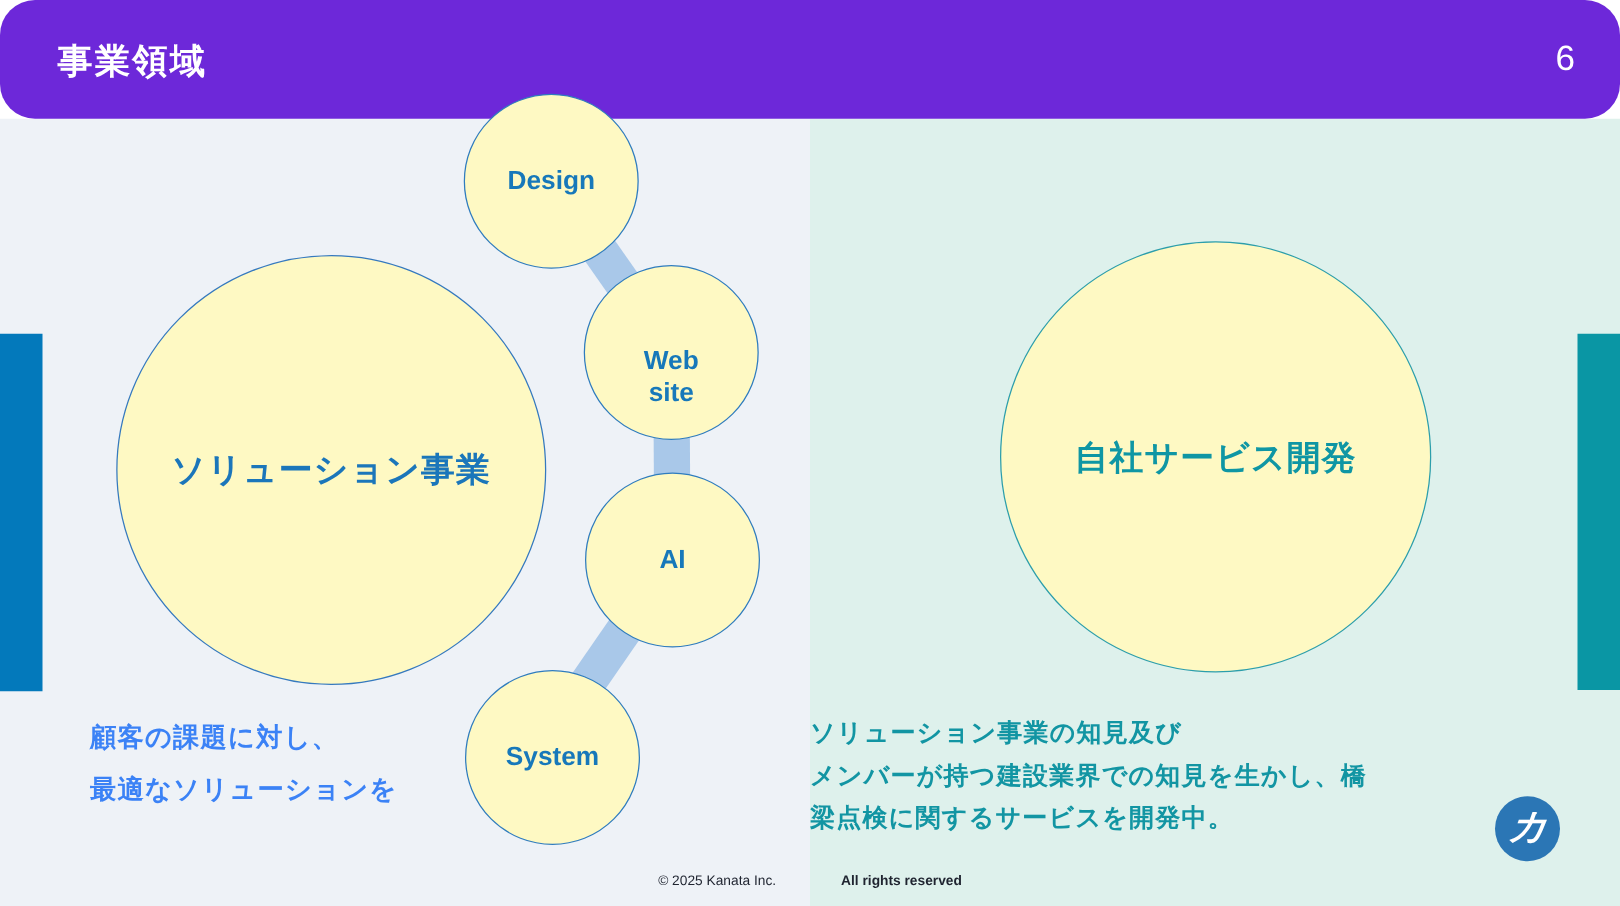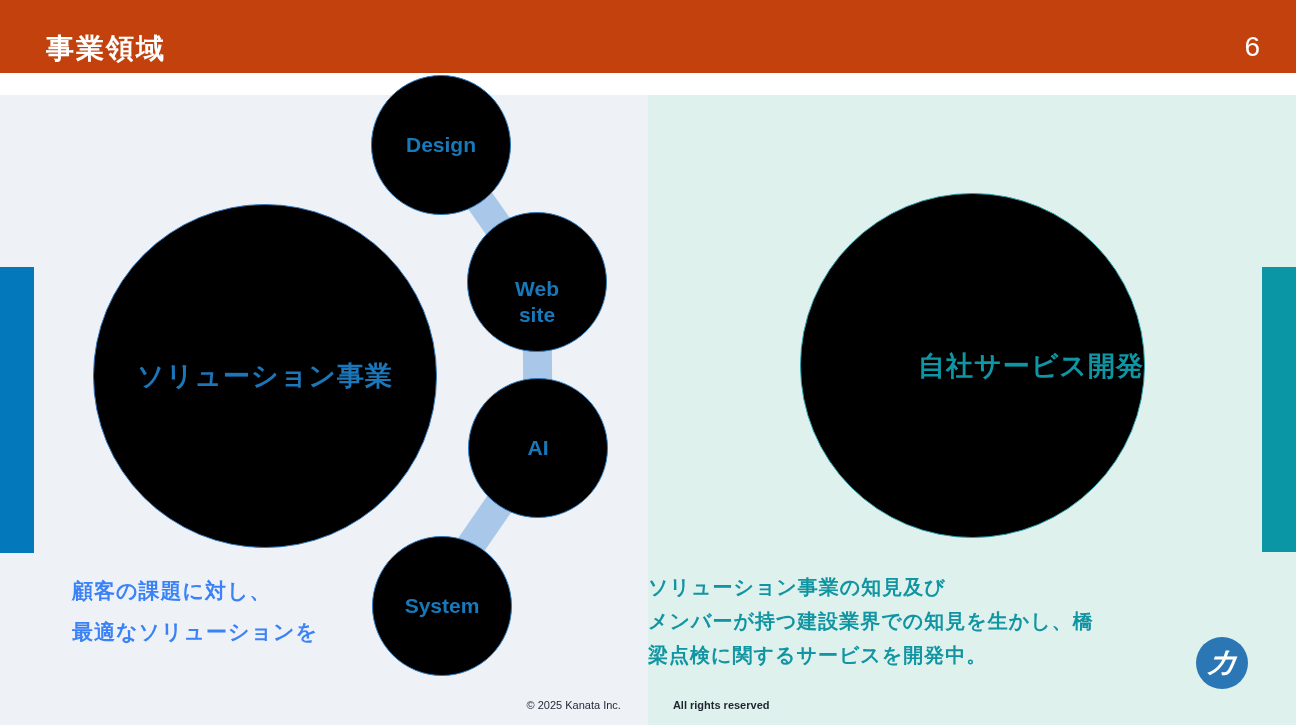--- a/index.html
+++ b/index.html
@@ -11,23 +11,24 @@
     width: 1296px;
     height: 725px;
     overflow: hidden;
     background: #ffffff;
   }
 
   
   .header {
     position: absolute;
     left: 0; top: 0;
-    width: 1296px; height: 73px;
-    background: #c2410c;
+    width: 1296px; height: 95px;
+    background: #6d28d9;
     z-index: 1;
+    border-radius: 28px;
   }
   .header .title {
     position: absolute;
     left: 46px; top: 30px;
     font-size: 28px;
     font-weight: 700;
     letter-spacing: 2px;
     color: #ffffff;
   }
   .header .page-number {
@@ -77,21 +78,21 @@
     z-index: 3;
   }
   .connectors line {
     stroke: #A9C8E9;
     stroke-width: 29;
   }
 
   
   .circle {
     position: absolute;
-    background: #000000;
+    background: #fef9c3;
     border-radius: 50%;
     display: flex;
     align-items: center;
     justify-content: center;
     text-align: center;
     z-index: 4;
   }
   .circle-main-left {
     left: 93px; top: 204px;
     width: 344px; height: 344px;
@@ -100,21 +101,20 @@
   .circle-main-left .circle-title {
     font-size: 27px;
     font-weight: 700;
     color: #1B76BA;
     letter-spacing: 1px;
   }
   .circle-main-right {
     left: 800px; top: 193px;
     width: 345px; height: 345px;
     border: 1.5px solid #2C9EAB;
-    justify-content: flex-end;
   }
   .circle-main-right .circle-title {
     font-size: 27px;
     font-weight: 700;
     color: #0F96A4;
     letter-spacing: 1px;
   }
 
   .sub-circle {
     width: 140px; height: 140px;

